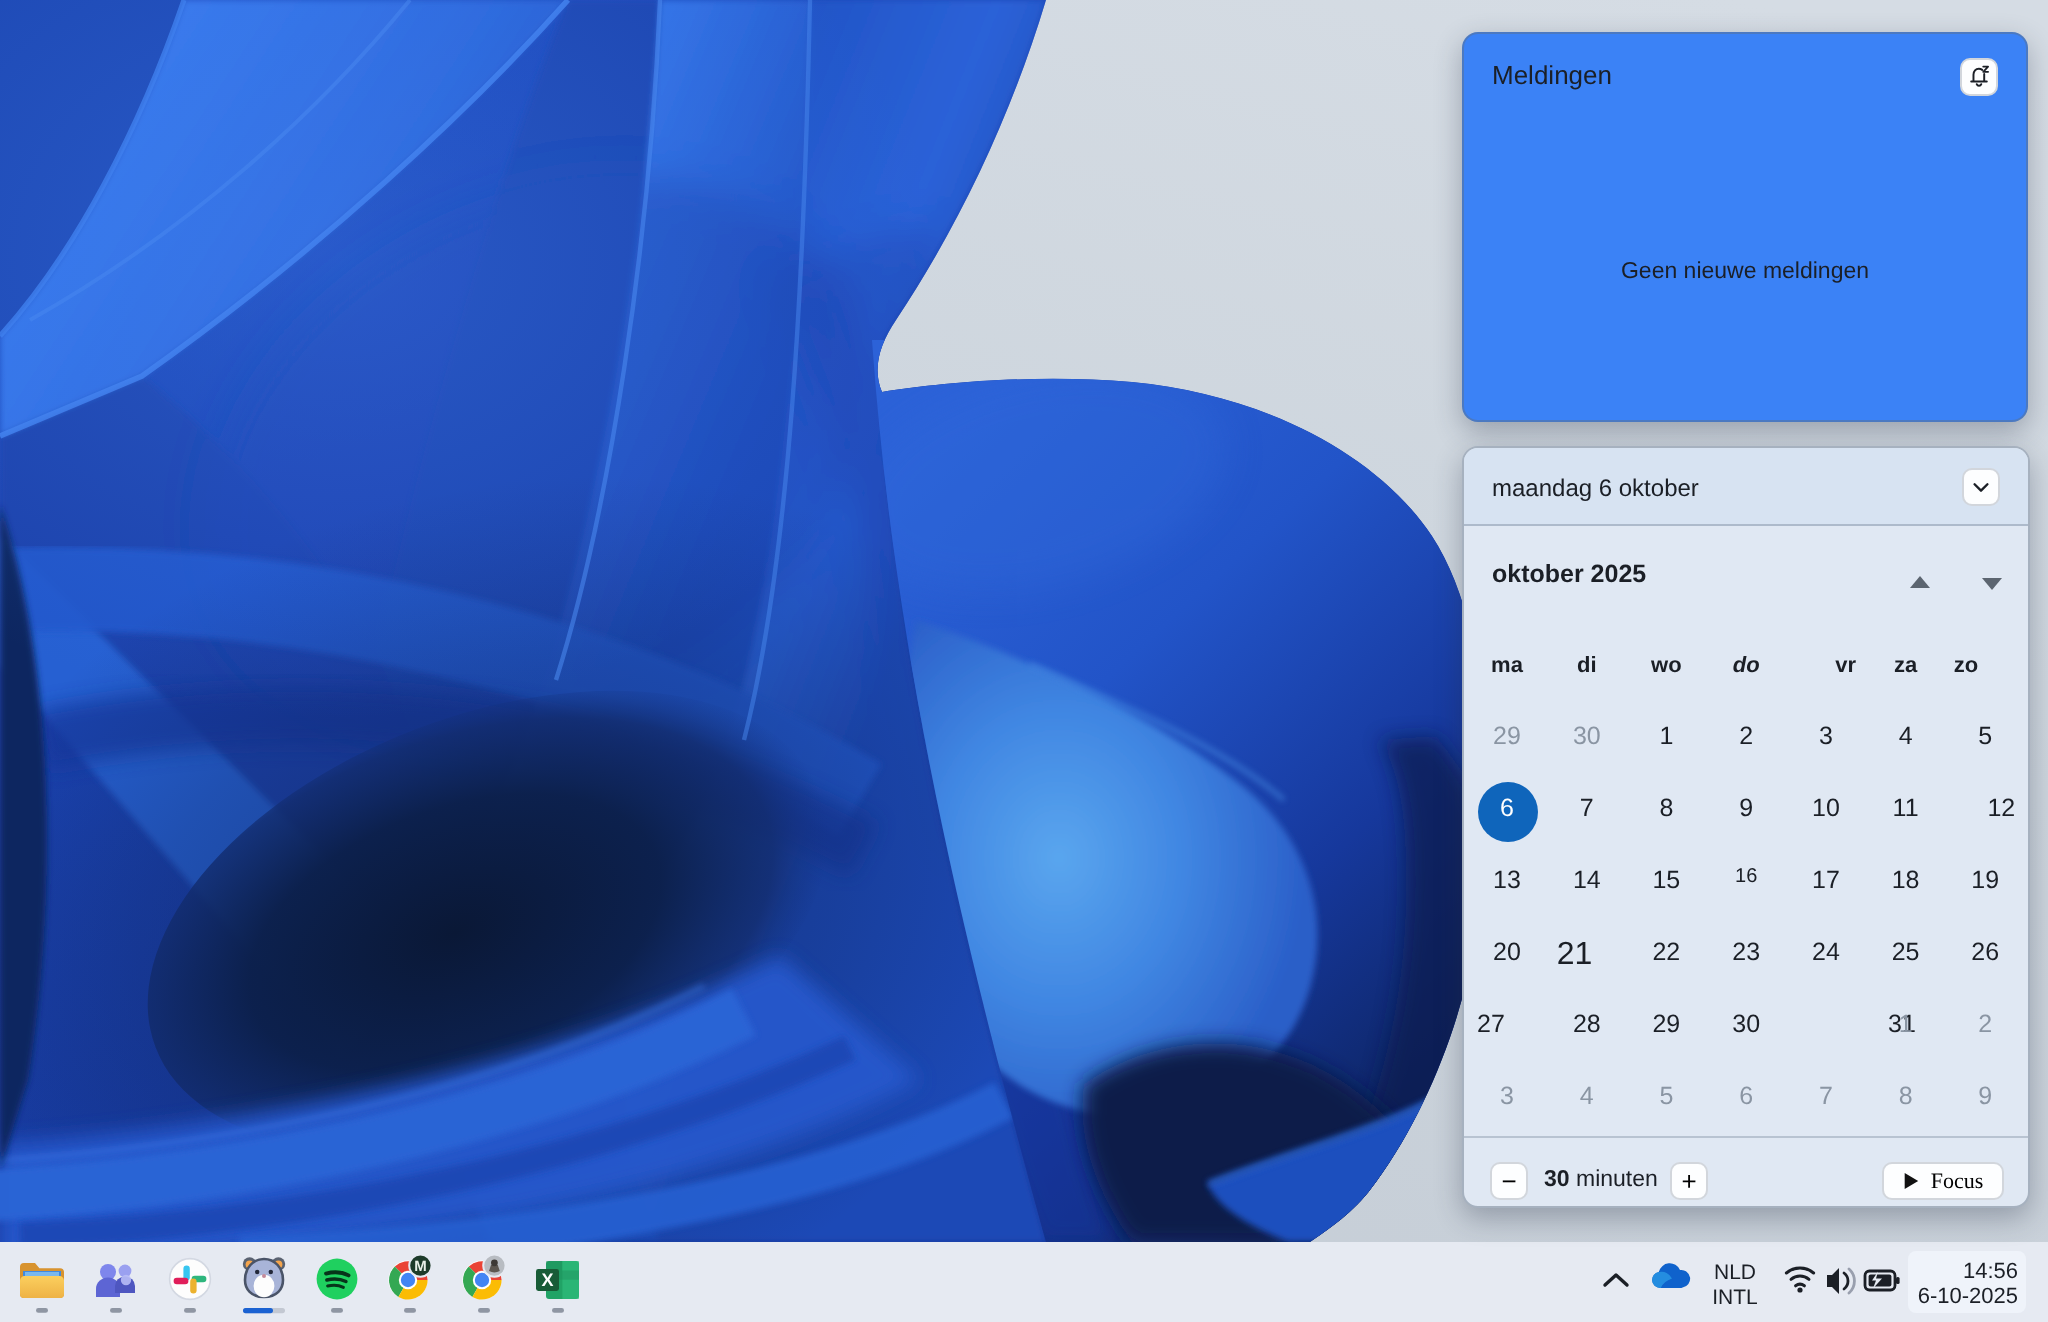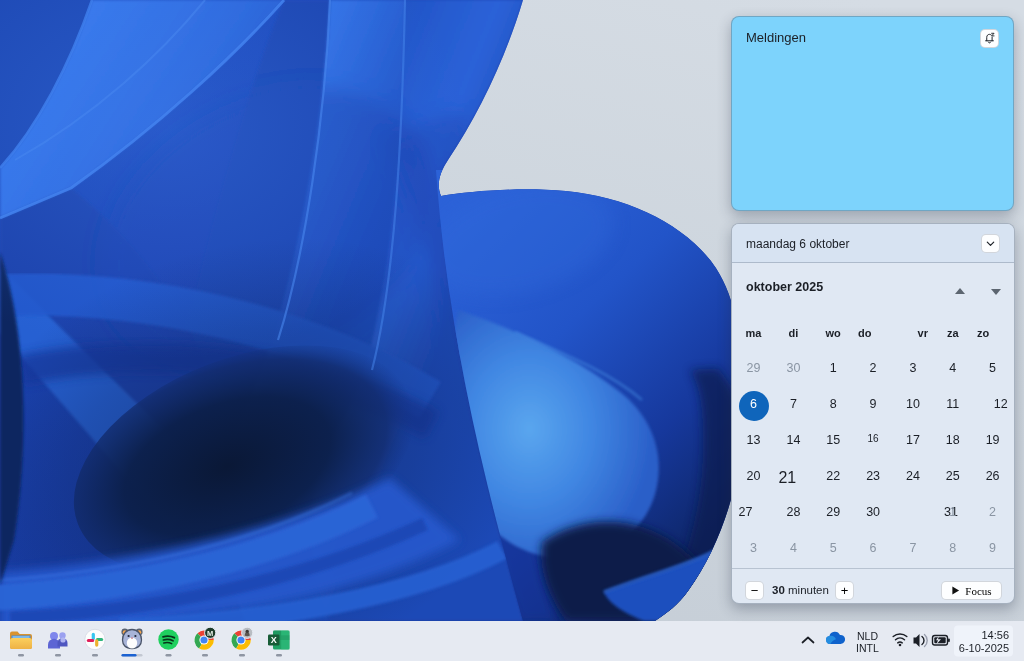--- a/index.html
+++ b/index.html
@@ -1,18 +1,18 @@
 <!DOCTYPE html>
 <html><head><meta charset="utf-8">
 <style>
 html,body{margin:0;padding:0;}
 body{width:1024px;height:661px;overflow:hidden;font-family:"Liberation Sans",sans-serif;position:relative;background:#ccd4dc;}
 #wall{position:absolute;top:0;left:0;}
 #taskbar{position:absolute;left:0;top:621px;width:1024px;height:40px;background:#e6eaf2;}
-.panel{position:absolute;background:#7dd3fc;border:1px solid rgba(96,110,128,.45);border-radius:8px;box-shadow:0 5px 14px rgba(40,50,70,.33);box-sizing:border-box;}
+.panel{position:absolute;background:#3b82f6;border:1px solid rgba(96,110,128,.45);border-radius:8px;box-shadow:0 5px 14px rgba(40,50,70,.33);box-sizing:border-box;}
 #notif{left:731px;top:16px;width:283px;height:195px;}
 #cal{left:731px;top:223px;width:284px;height:381px;background:#e0e8f3;}
 .wbtn{position:absolute;background:#fdfeff;border:1px solid rgba(130,140,155,.35);border-radius:5px;box-sizing:border-box;display:flex;align-items:center;justify-content:center;}
 .txt{position:absolute;color:#1b1f26;white-space:nowrap;}
 </style></head>
 <body>
 <svg id="wall" width="1024" height="621" viewBox="0 0 1024 621">
 <defs>
 <linearGradient id="bg" x1="85%" y1="0%" x2="45%" y2="100%">
 <stop offset="0" stop-color="#d5dce4"></stop>
@@ -245,20 +245,21 @@
 
 <div id="notif" class="panel">
   <div class="txt" style="left:14px;top:13px;font-size:13px;">Meldingen</div>
   <div class="wbtn" style="left:248px;top:12px;width:19px;height:19px;">
     <svg width="13" height="13" viewBox="0 0 16 16">
         <path d="M3.2,10.8 h9.6 M4.6,10.8 V6.6 C4.6,4.4 6,2.9 7.9,2.9 c0.8,0 1.5,0.25 2.1,0.7 M11.2,6.2 v4.6" fill="none" stroke="#1b1f26" stroke-width="1.2" stroke-linecap="round"></path>
         <path d="M10.6,1.6 h3 l-3,3.2 h3" fill="none" stroke="#1b1f26" stroke-width="1.1" stroke-linecap="round" stroke-linejoin="round"></path>
         <path d="M6.6,12.4 a1.5,1.5 0 0 0 2.8,0" fill="none" stroke="#1b1f26" stroke-width="1.2" stroke-linecap="round"></path>
       </svg>
   </div>
+  <div class="txt" style="left:0;right:0;top:113px;text-align:center;font-size:11.5px;">Geen nieuwe meldingen</div>
 </div>
 
 <div id="cal" class="panel">
   <div style="position:absolute;left:0;top:0;width:100%;height:39px;background:#d7e3f2;border-radius:7px 7px 0 0;border-bottom:1px solid rgba(110,125,145,.4);box-sizing:border-box;"></div>
   <div class="txt" style="left:14px;top:13px;font-size:12px;">maandag 6 oktober</div>
   <div class="wbtn" style="left:249px;top:10px;width:19px;height:19px;">
     <svg width="11" height="11" viewBox="0 0 12 12">
         <path d="M2.5 4.5 L6 8 L9.5 4.5" fill="none" stroke="#1b1f26" stroke-width="1.3" stroke-linecap="round" stroke-linejoin="round"></path>
       </svg>
   </div>
@@ -273,21 +274,21 @@
   <div class="txt" style="left:40px;top:360px;font-size:11.5px;"><b>30</b> minuten</div>
   <div class="wbtn" style="left:103px;top:357px;width:19px;height:19px;font-size:13px;">+</div>
   <div class="wbtn" style="left:209px;top:357px;width:61px;height:19px;font-size:11px;gap:5px;font-family:Liberation Serif, serif;">
     <svg width="9" height="9" viewBox="0 0 10 10">
         <path d="M1.5 0.5 L9 5 L1.5 9.5 Z" fill="#111"></path>
       </svg>Focus
   </div>
 <div class="txt" style="left:6.5px;top:103px;width:30px;text-align:center;font-size:11px;font-weight:bold;">ma</div>
     <div class="txt" style="left:46.4px;top:103px;width:30px;text-align:center;font-size:11px;font-weight:bold;">di</div>
     <div class="txt" style="left:86.2px;top:103px;width:30px;text-align:center;font-size:11px;font-weight:bold;">wo</div>
-    <div class="txt" style="left:126.1px;top:103px;width:30px;font-size:11px;font-weight:bold;">do</div>
+    <div class="txt" style="left:126.1px;top:103px;width:30px;text-align:center;font-size:11px;font-weight:bold;font-style:italic;">do</div>
     <div class="txt" style="left:166px;top:103px;width:30px;text-align:right;font-size:11px;font-weight:bold;">vr</div>
     <div class="txt" style="left:205.8px;top:103px;width:30px;text-align:center;font-size:11px;font-weight:bold;">za</div>
     <div class="txt" style="left:236px;top:103px;width:30px;text-align:center;font-size:11px;font-weight:bold;">zo</div>
     <div class="txt" style="left:6.5px;top:137px;width:30px;text-align:center;font-size:12.5px;color:#8a95a3;">29</div>
     <div class="txt" style="left:46.4px;top:137px;width:30px;text-align:center;font-size:12.5px;color:#8a95a3;">30</div>
     <div class="txt" style="left:86.2px;top:137px;width:30px;text-align:center;font-size:12.5px;">1</div>
     <div class="txt" style="left:126.1px;top:137px;width:30px;text-align:center;font-size:12.5px;">2</div>
     <div class="txt" style="left:166px;top:137px;width:30px;text-align:center;font-size:12.5px;">3</div>
     <div class="txt" style="left:205.8px;top:137px;width:30px;text-align:center;font-size:12.5px;">4</div>
     <div class="txt" style="left:245.60000000000002px;top:137px;width:30px;text-align:center;font-size:12.5px;">5</div>

